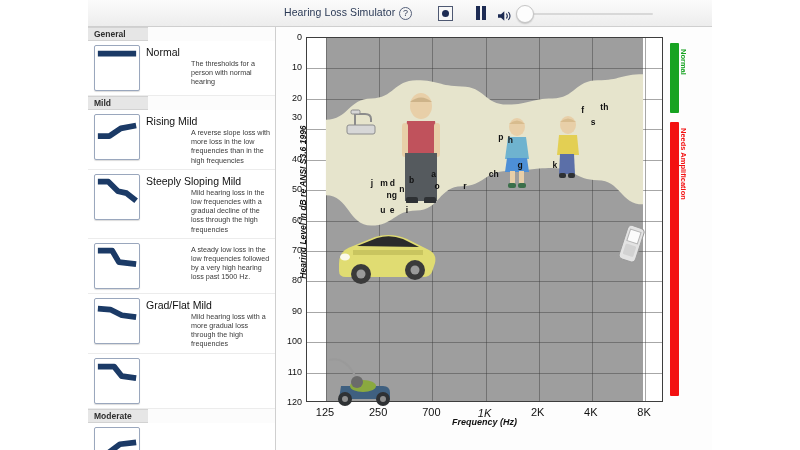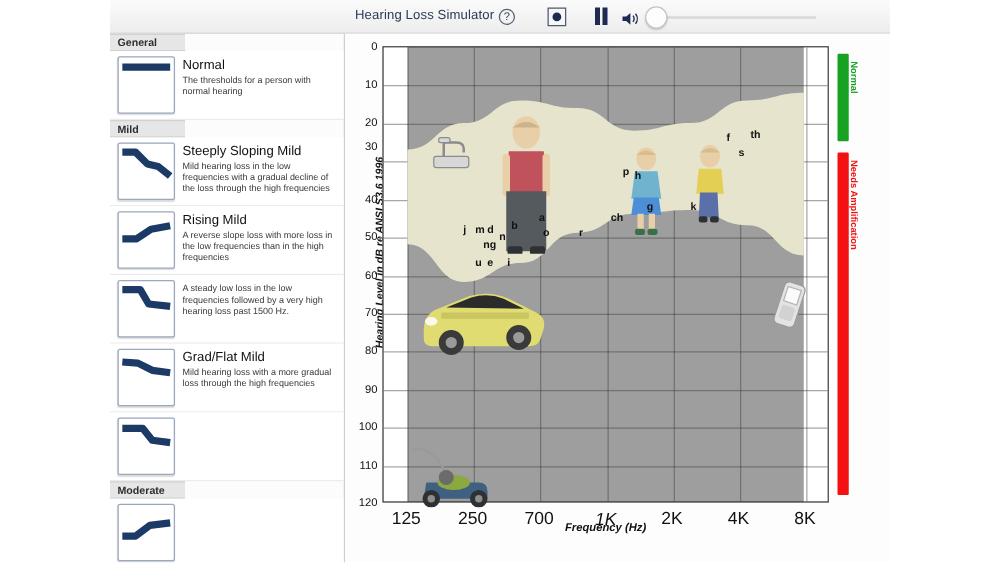--- a/index.html
+++ b/index.html
@@ -145,20 +145,21 @@
     color: #111;
     line-height: 12px;
     white-space: nowrap;
     overflow: hidden;
   }
   .rdesc {
     font-size: 7.2px;
     color: #3a3a3a;
     line-height: 9.2px;
     margin-top: 1px;
+    margin-left: 45px;
   }
   
   .panel { flex: 1; position: relative; background: #fdfdfd; }
   .ylab {
     position: absolute;
     left: -88px; top: 170px;
     width: 230px;
     transform: rotate(-90deg);
     font-size: 8.5px;
     font-style: italic;
@@ -187,21 +188,21 @@
   .pad.r { right: 0; }
   .gl { position: absolute; background: rgba(60,60,60,.45); }
   .glh { left: 0; right: 0; height: 1px; }
   .glv { top: 0; bottom: 0; width: 1px; }
   .banana { position: absolute; inset: 0; }
   .xtick {
     position: absolute;
     top: 100%;
     margin-top: 3px;
     transform: translateX(-50%);
-    font-size: 14px;
+    font-size: 11px;
     color: #111;
   }
   .xlab {
     position: absolute;
     left: 30px; width: 357px;
     top: 390px;
     text-align: center;
     font-size: 9px;
     font-style: italic;
     font-weight: bold;
@@ -265,37 +266,37 @@
               </div>
               <div class="rtext">
                 <div class="rtitle">Normal</div>
                 <div class="rdesc">The thresholds for a person with normal hearing</div>
               </div>
             </div>
             <div class="grp">Mild</div>
             <div class="row">
               <div class="thumb">
                 <svg viewBox="0 0 46 46">
+                  <path d="M3,22 L15,22 L27,14 L43,11" fill="none" stroke="#1b3a66" stroke-width="6" stroke-linejoin="round"></path>
+                </svg>
+              </div>
+              <div class="rtext">
+                <div class="rtitle">Rising Mild</div>
+                <div class="rdesc">A reverse slope loss with more loss in the low frequencies than in the high frequencies</div>
+              </div>
+            </div>
+            <div class="row">
+              <div class="thumb">
+                <svg viewBox="0 0 46 46">
                   <path d="M3,7 L14,7 L24,17 L33,19 L43,27" fill="none" stroke="#1b3a66" stroke-width="6" stroke-linejoin="round"></path>
                 </svg>
               </div>
               <div class="rtext">
                 <div class="rtitle">Steeply Sloping Mild</div>
                 <div class="rdesc">Mild hearing loss in the low frequencies with a gradual decline of the loss through the high frequencies</div>
-              </div>
-            </div>
-            <div class="row">
-              <div class="thumb">
-                <svg viewBox="0 0 46 46">
-                  <path d="M3,22 L15,22 L27,14 L43,11" fill="none" stroke="#1b3a66" stroke-width="6" stroke-linejoin="round"></path>
-                </svg>
-              </div>
-              <div class="rtext">
-                <div class="rtitle">Rising Mild</div>
-                <div class="rdesc">A reverse slope loss with more loss in the low frequencies than in the high frequencies</div>
               </div>
             </div>
             <div class="row">
               <div class="thumb">
                 <svg viewBox="0 0 46 46">
                   <path d="M3,7 L18,7 L25,19 L43,21" fill="none" stroke="#1b3a66" stroke-width="6" stroke-linejoin="round"></path>
                 </svg>
               </div>
               <div class="rtext">
                 <div class="rdesc">A steady low loss in the low frequencies followed by a very high hearing loss past 1500 Hz.</div>

